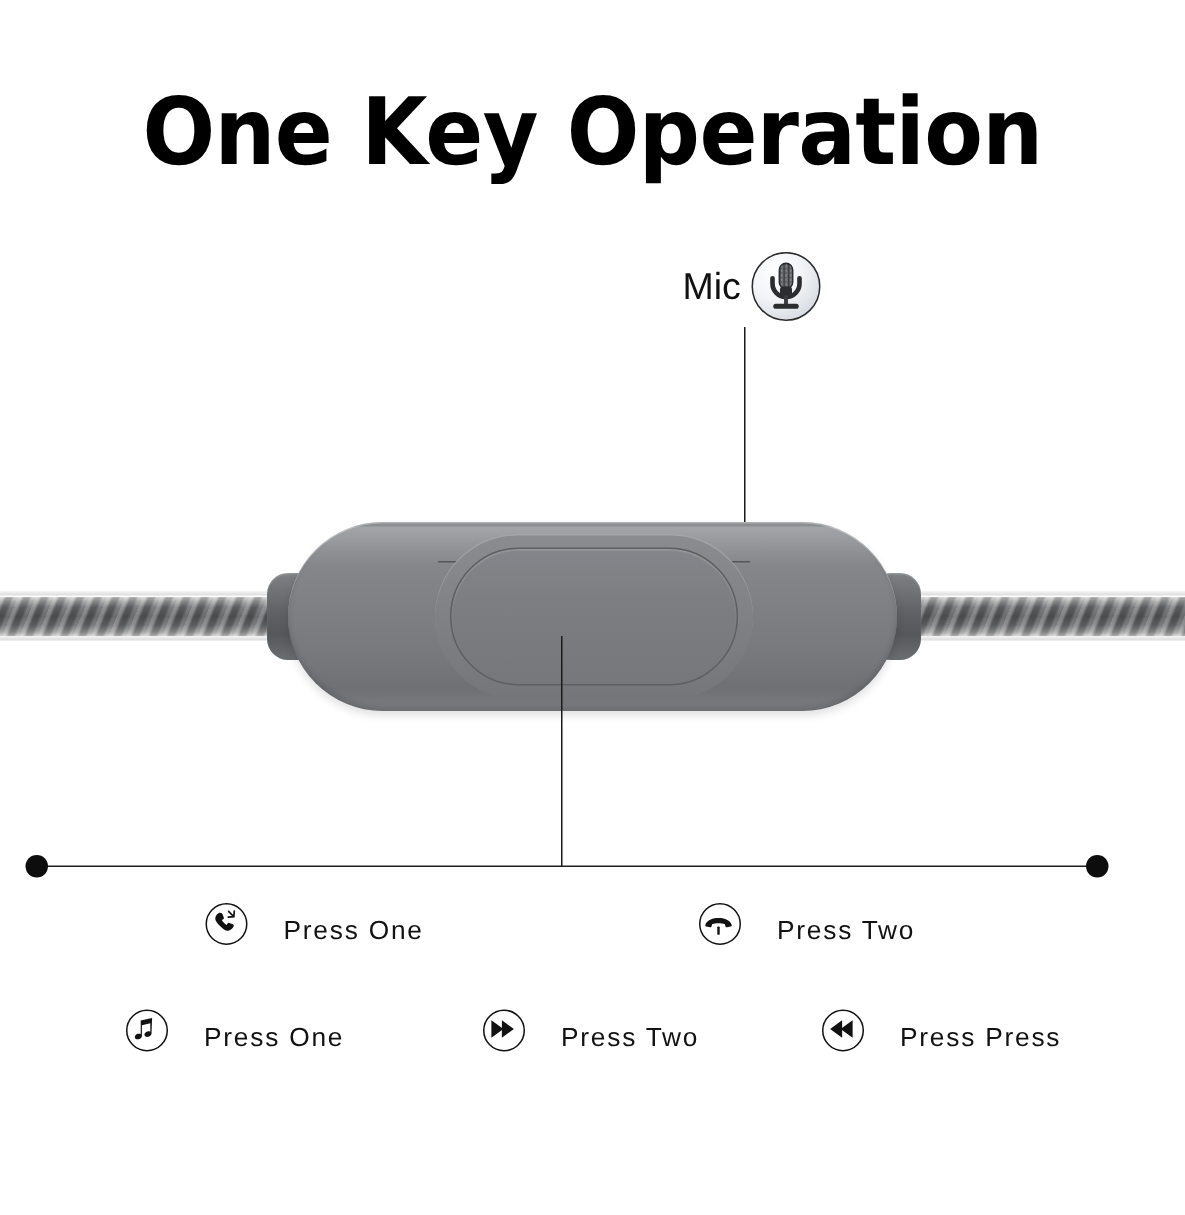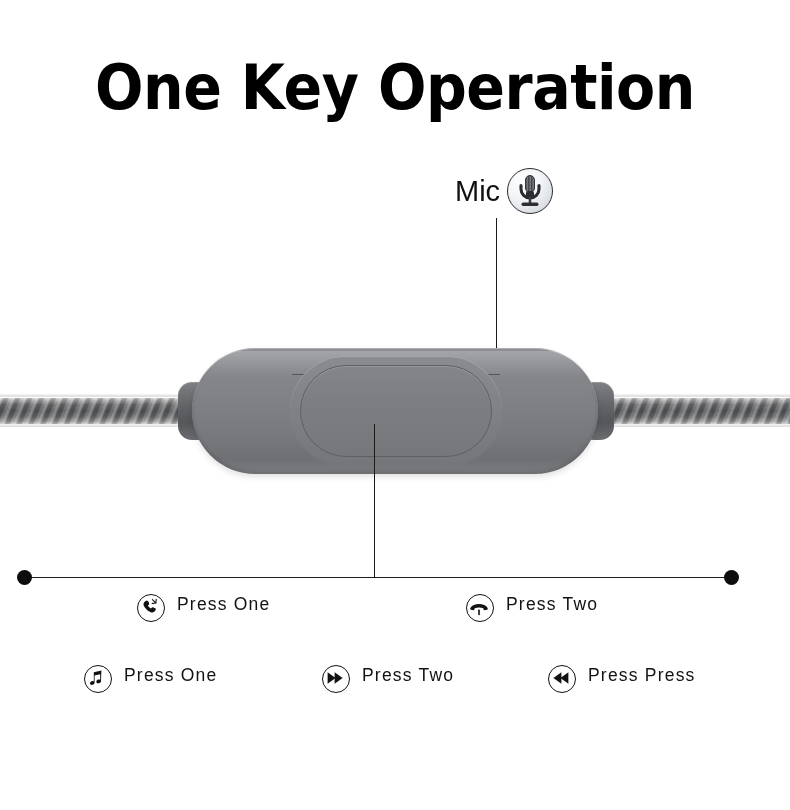--- a/index.html
+++ b/index.html
@@ -46,21 +46,21 @@
   .mic-callout {
     position: absolute;
     left: 455px;
     top: 168px;
     display: flex;
     align-items: center;
     gap: 7px;
   }
   .mic-label {
     font-family: "Liberation Sans", sans-serif;
-    font-size: 29px;
+    font-size: 25px;
     line-height: 34px;
     color: #111111;
     letter-spacing: 0px;
   }
   .mic-badge {
     width: 46px;
     height: 46px;
     border-radius: 50%;
     border: 1.4px solid #2b2b2b;
     background: radial-gradient(circle at 34% 28%, #ffffff 0%, #f2f4f7 42%, #d9dde3 78%, #c6ccd4 100%);
@@ -226,22 +226,22 @@
     position: absolute;
     display: flex;
     align-items: center;
   }
   .legend-row.row-1 { left: 0; top: 612px; width: 790px; }
   .legend-row.row-2 { left: 0; top: 683px; width: 790px; }
 
   .legend-item {
     position: absolute;
     display: flex;
-    align-items: flex-start;
-    gap: 12px;
+    align-items: flex-end;
+    gap: 24px;
     height: 36px;
   }
   .legend-icon {
     width: 28px;
     height: 28px;
     border-radius: 50%;
     border: 1.8px solid #111111;
     background: #ffffff;
     box-sizing: border-box;
     position: relative;

